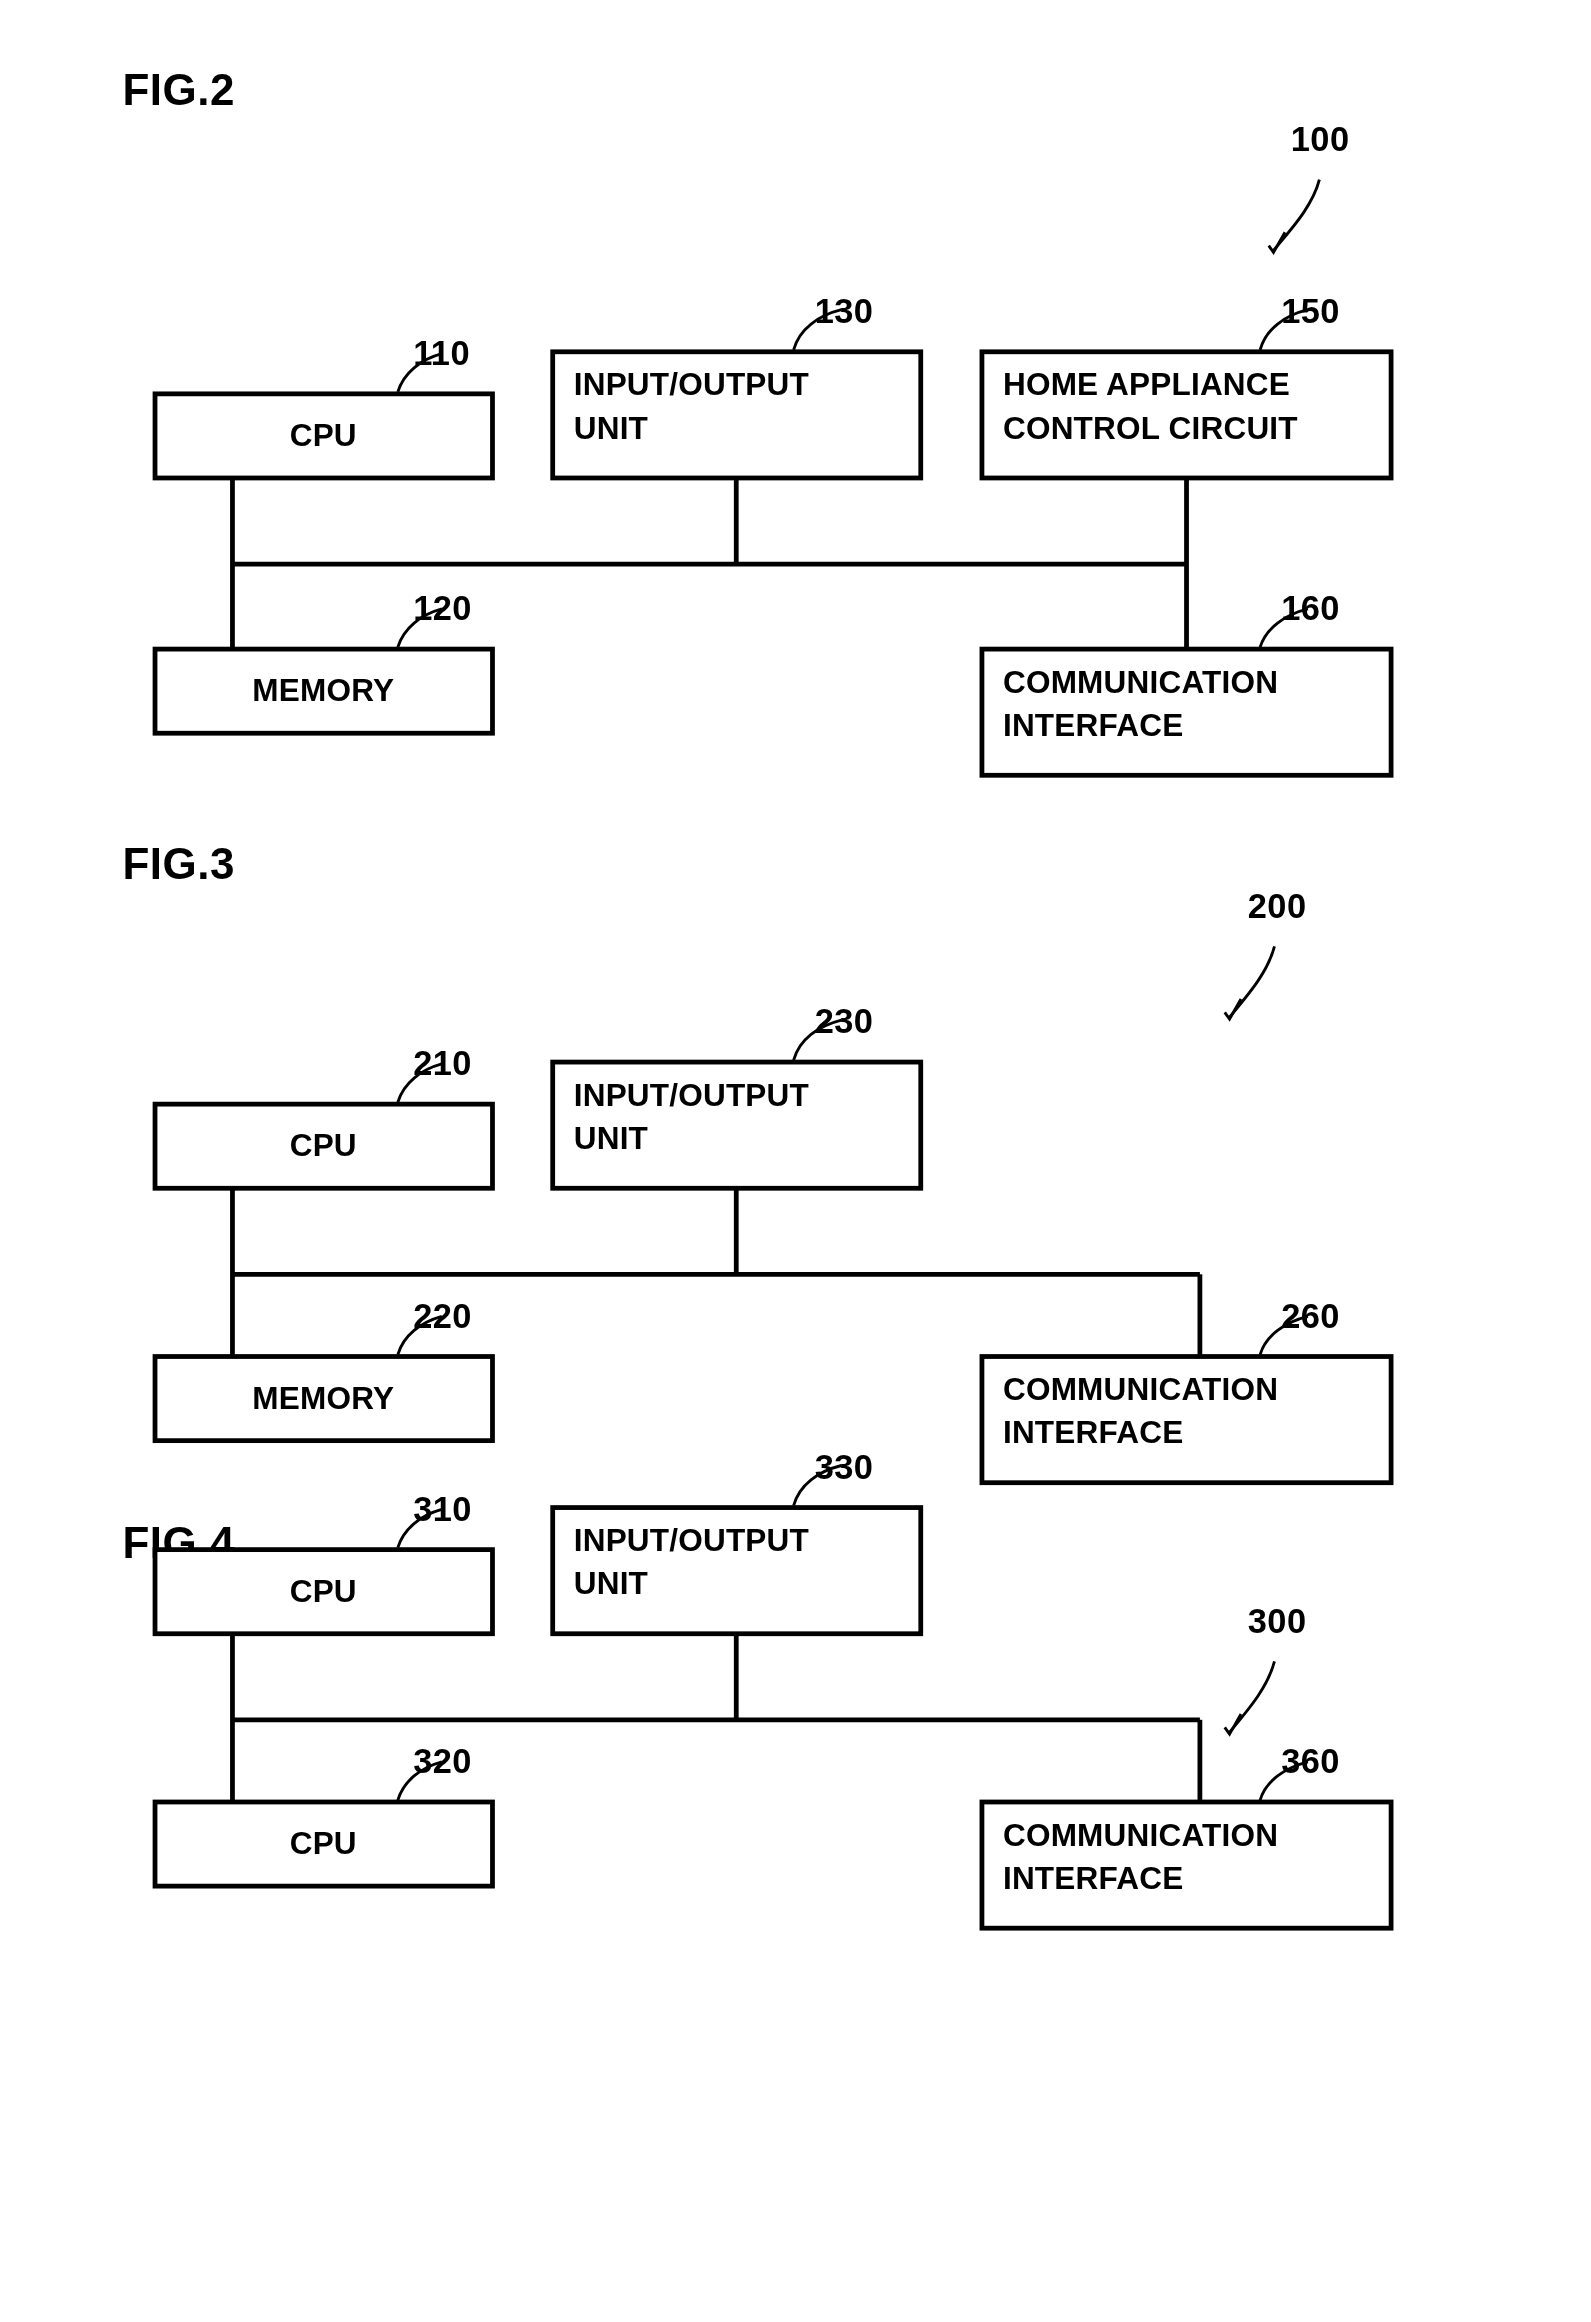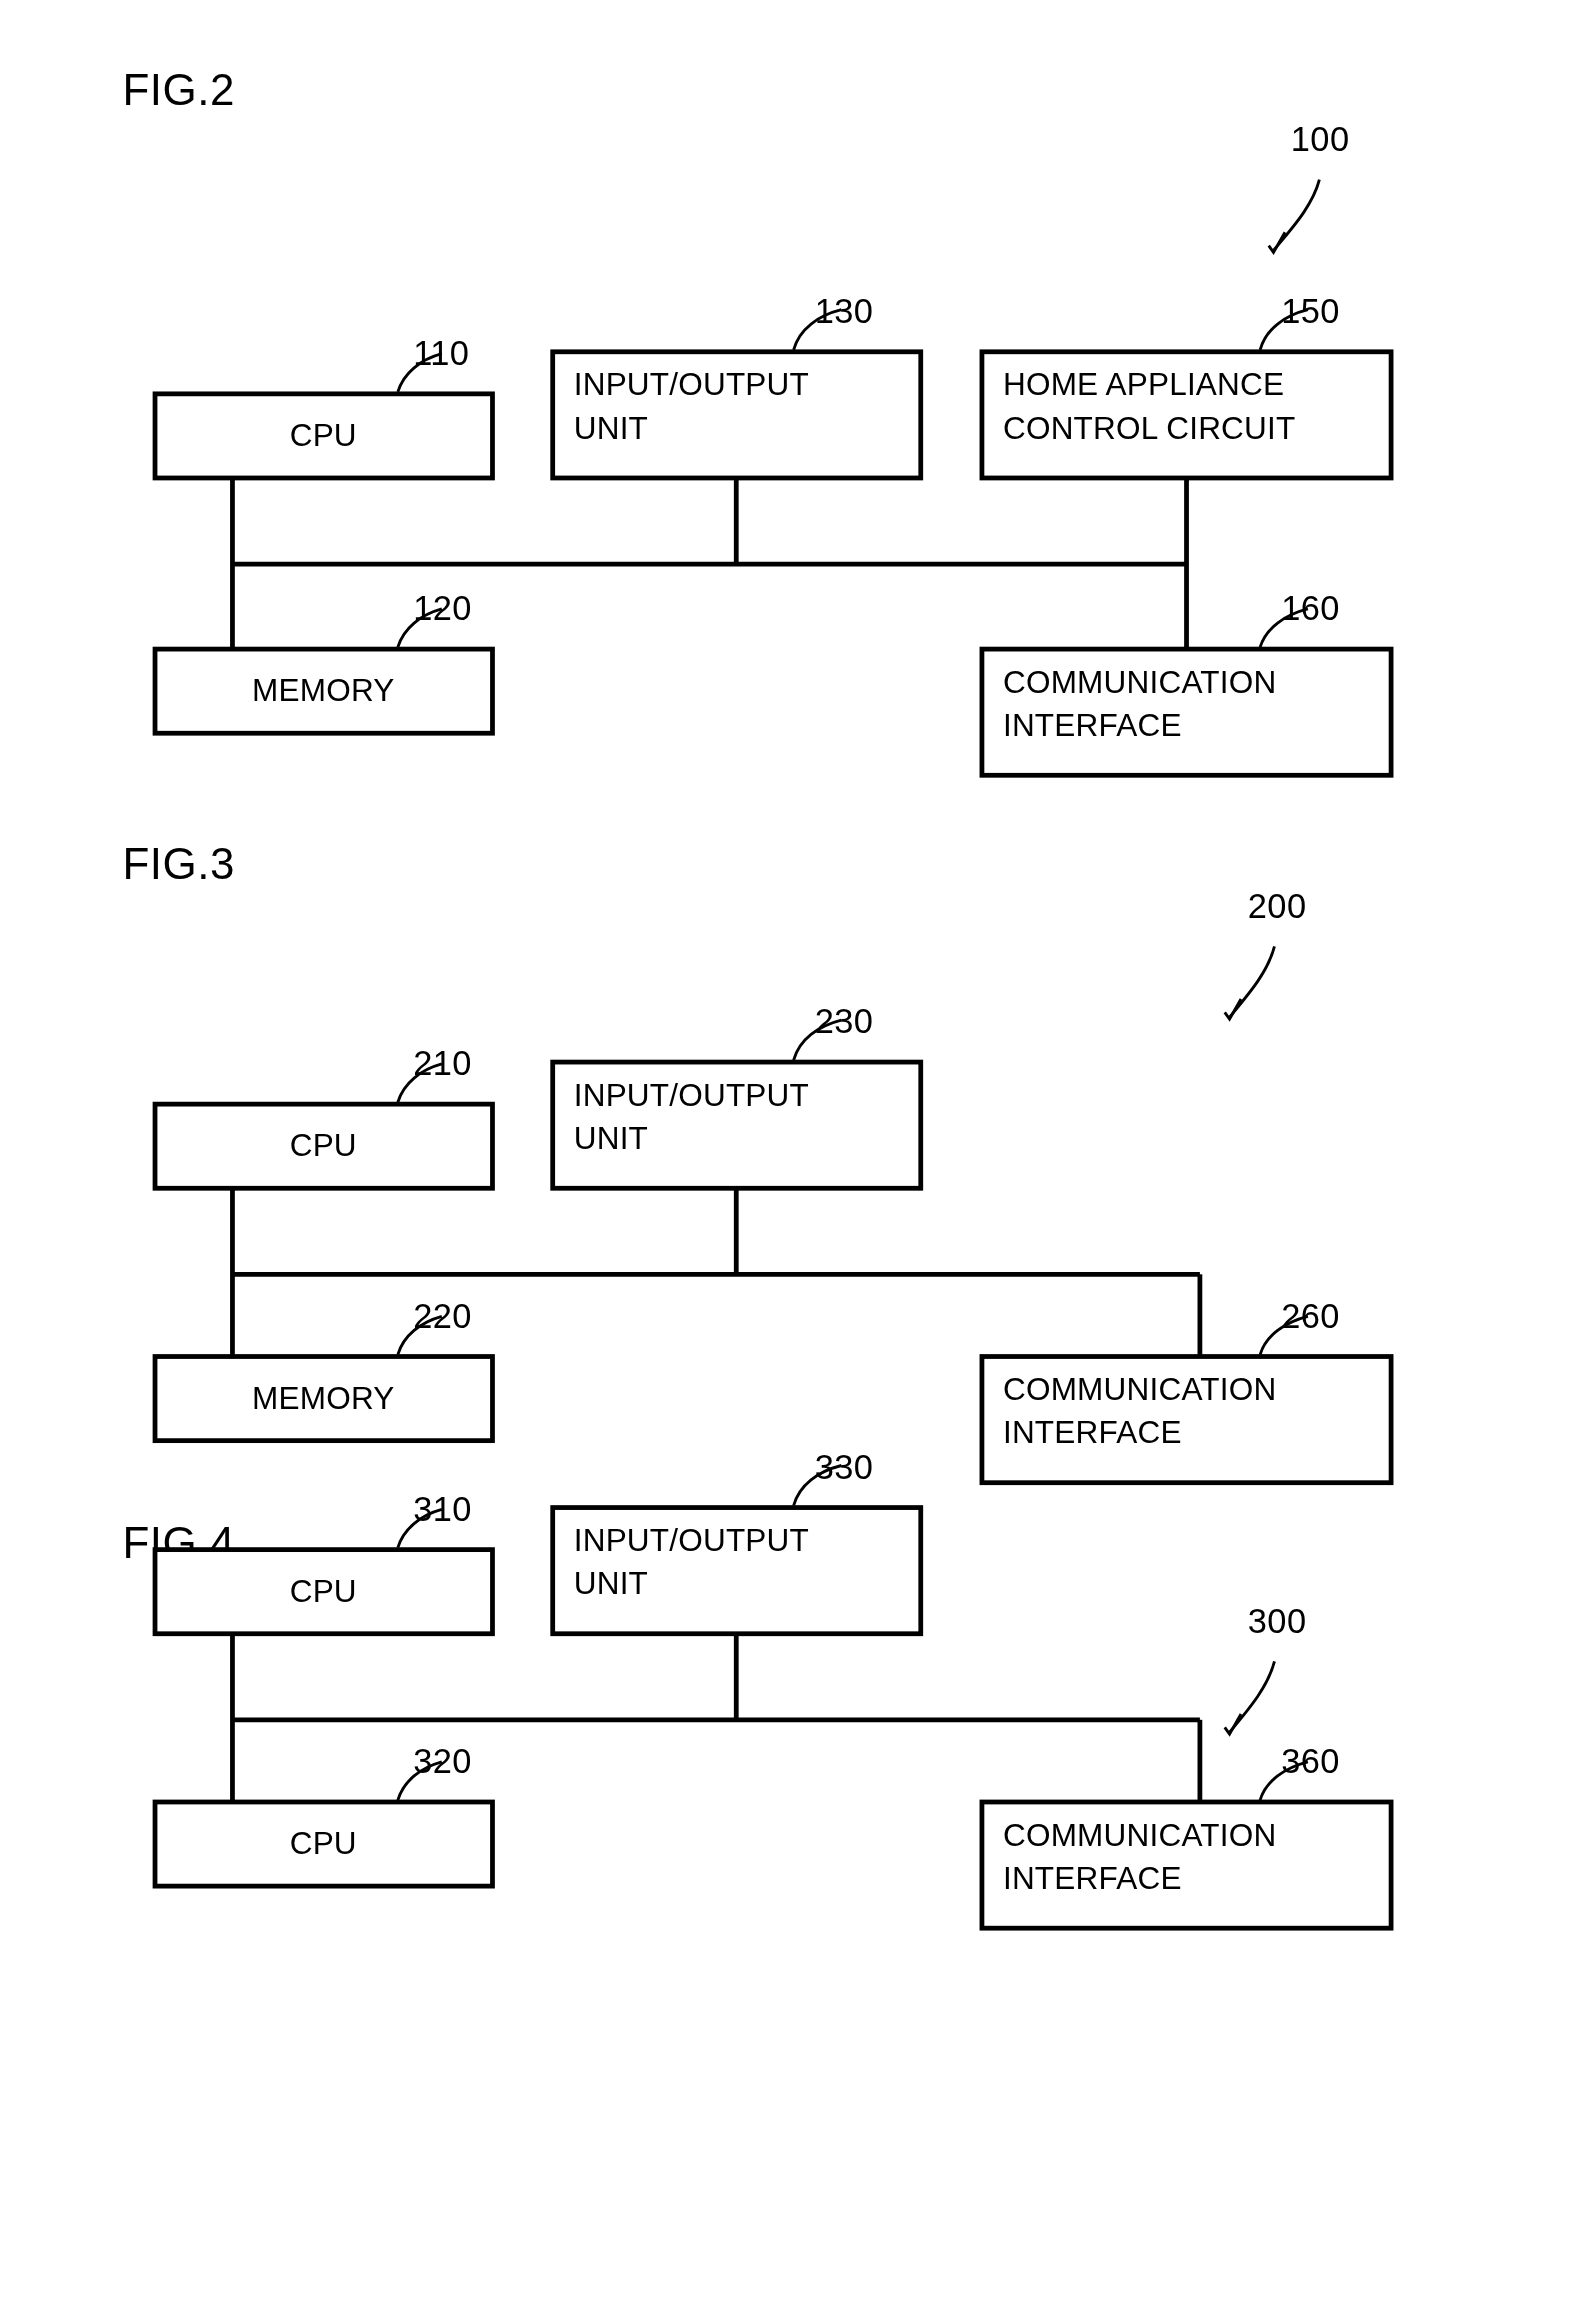--- a/index.html
+++ b/index.html
@@ -14,20 +14,21 @@
     color: #000000;
     position: relative;
     overflow: hidden;
   }
   #sheet {
     position: absolute;
     top: 0;
     left: 0;
     width: 1592px;
     height: 2227px;
+    font-weight: bold;
   }
   svg.figure-canvas {
     position: absolute;
     top: 0;
     left: 0;
     width: 1592px;
     height: 2323px;
     display: block;
   }
   .fig-label {

